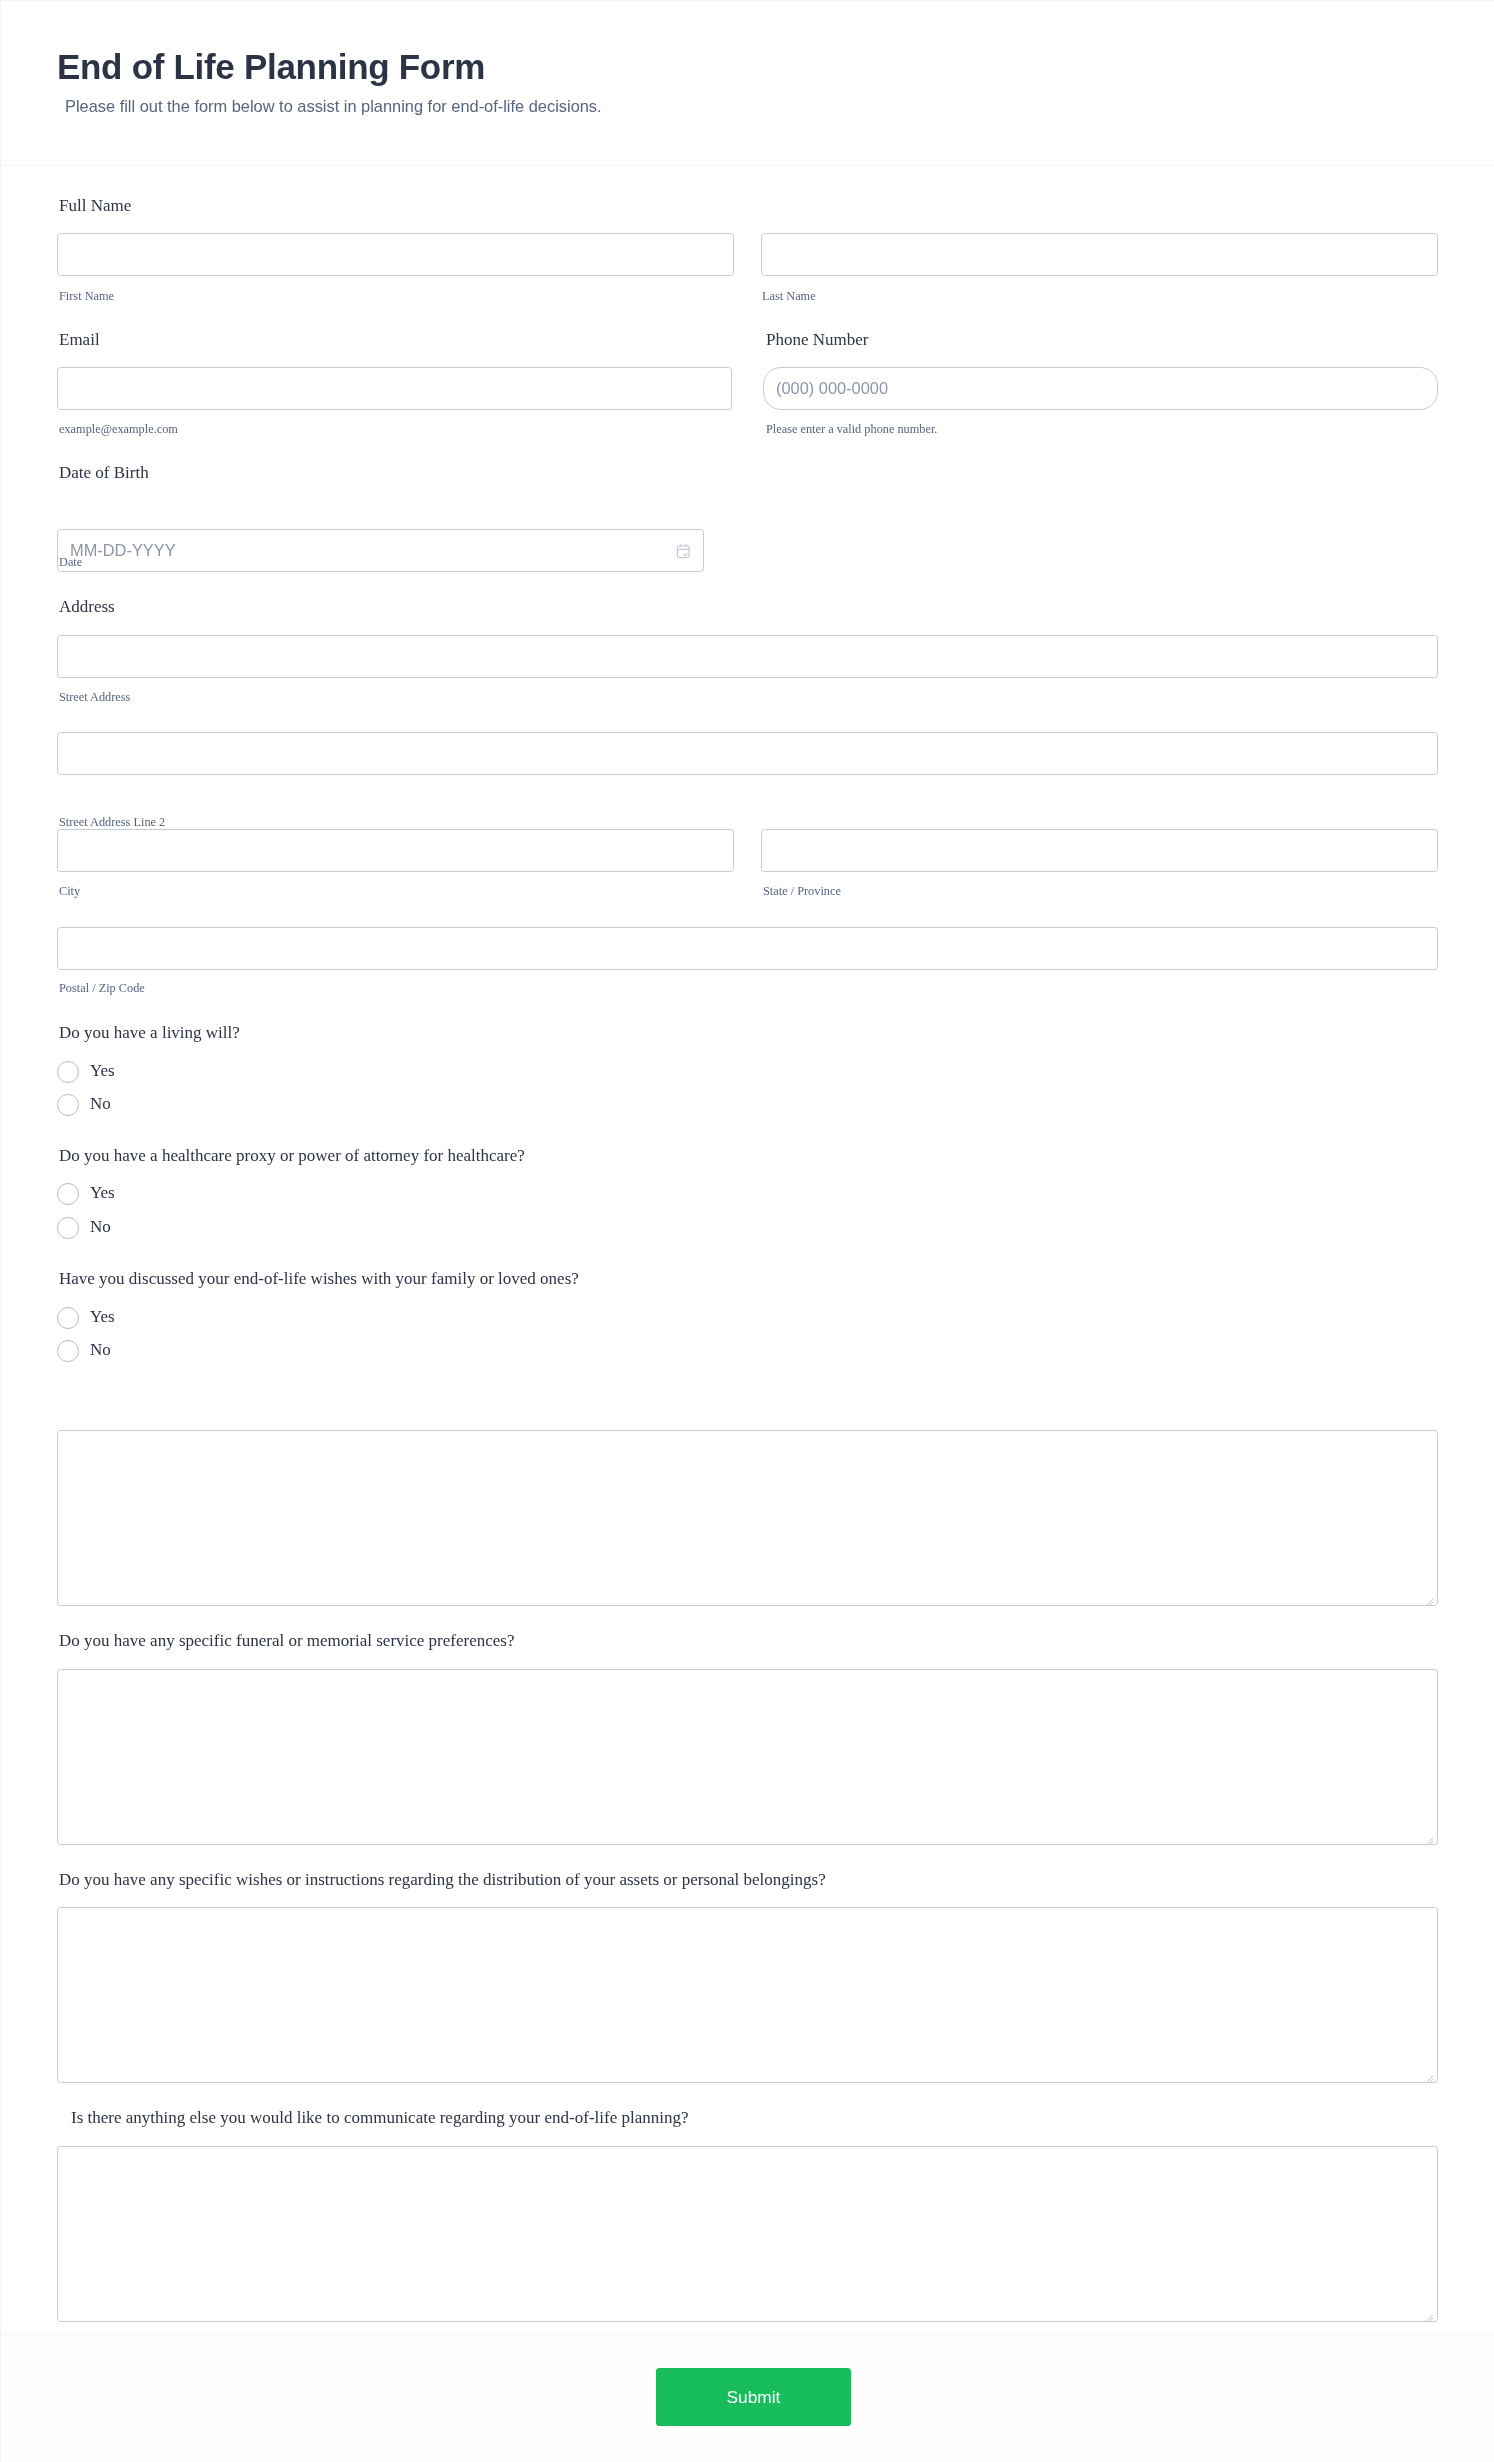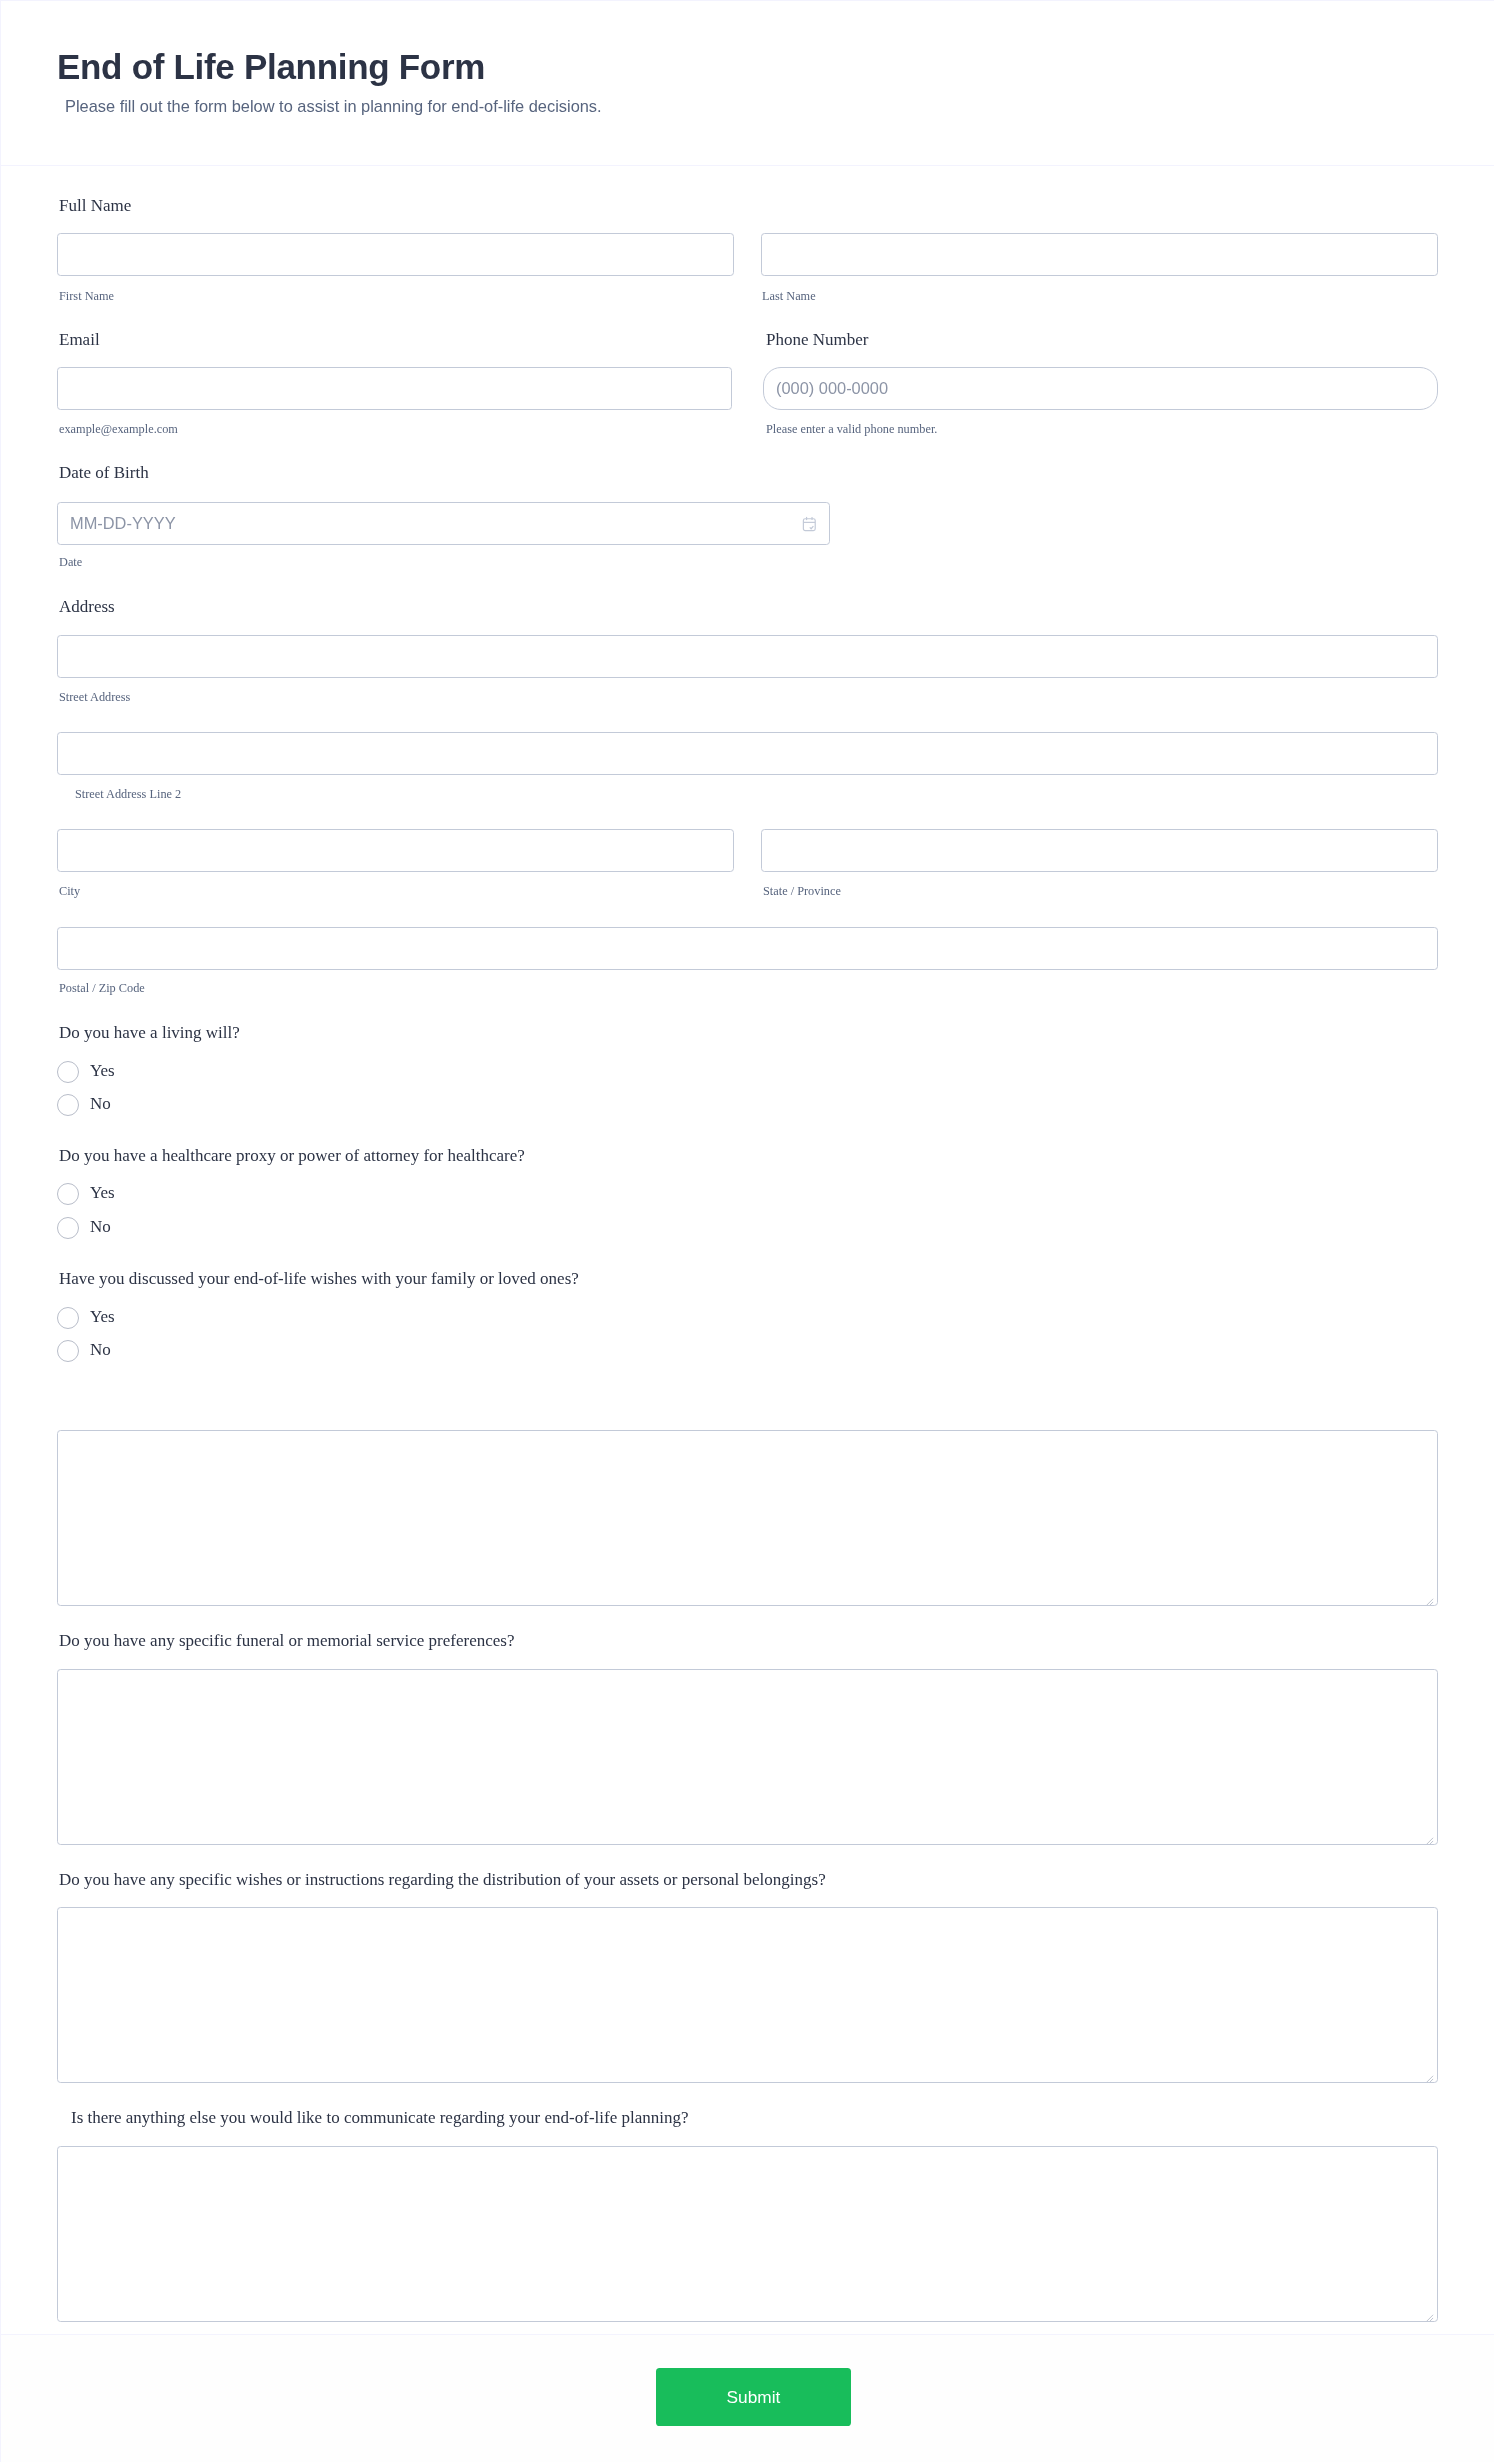--- a/index.html
+++ b/index.html
@@ -90,40 +90,40 @@
   <div class="abs input" style="left:56px; top:366px; width:675px;"></div>
   <div class="abs sublabel" style="left:58px; top:421px;">example@example.com</div>
 
   <div class="abs label" style="left:765px; top:329px;">Phone Number</div>
   <div class="abs input" style="left:762px; top:366px; width:675px;border-radius:18px;">
     <span class="ph">(000) 000-0000</span>
   </div>
   <div class="abs sublabel" style="left:765px; top:421px;">Please enter a valid phone number.</div>
 
   <div class="abs label" style="left:58px; top:462px;">Date of Birth</div>
-  <div class="abs input" style="left:56px; top:501px; width:773px;">
+  <div class="abs input" style="left:56px; top:528px; width:647px;">
     <span class="ph">MM-DD-YYYY</span>
     <span class="cal-icon">
       <svg width="14.6" height="16.4" viewBox="0 0 16 18" fill="none" stroke="#c3cad8" stroke-width="1.3">
         <rect x="1.5" y="3" width="13" height="13" rx="2"></rect>
         <line x1="1.5" y1="7" x2="14.5" y2="7"></line>
         <line x1="5" y1="1" x2="5" y2="4.5"></line>
         <line x1="11" y1="1" x2="11" y2="4.5"></line>
         <polyline points="8.5,12.5 10,14 12.5,11"></polyline>
       </svg>
     </span>
   </div>
   <div class="abs sublabel" style="left:58px; top:554px;">Date</div>
 
   <div class="abs label" style="left:58px; top:596px;">Address</div>
   <div class="abs input" style="left:56px; top:634px; width:1381px;"></div>
   <div class="abs sublabel" style="left:58px; top:689px;">Street Address</div>
 
   <div class="abs input" style="left:56px; top:731px; width:1381px;"></div>
-  <div class="abs sublabel" style="left:58px; top:786px;margin-left:16px;">Street Address Line 2</div>
+  <div class="abs sublabel" style="left:58px; top:814px;">Street Address Line 2</div>
 
   <div class="abs input" style="left:56px; top:828px; width:677px;"></div>
   <div class="abs sublabel" style="left:58px; top:883px;">City</div>
   <div class="abs input" style="left:760px; top:828px; width:677px;"></div>
   <div class="abs sublabel" style="left:762px; top:883px;">State / Province</div>
 
   <div class="abs input" style="left:56px; top:926px; width:1381px;"></div>
   <div class="abs sublabel" style="left:58px; top:980px;">Postal / Zip Code</div>
 
   <div class="abs label" style="left:58px; top:1022px;">Do you have a living will?</div>

